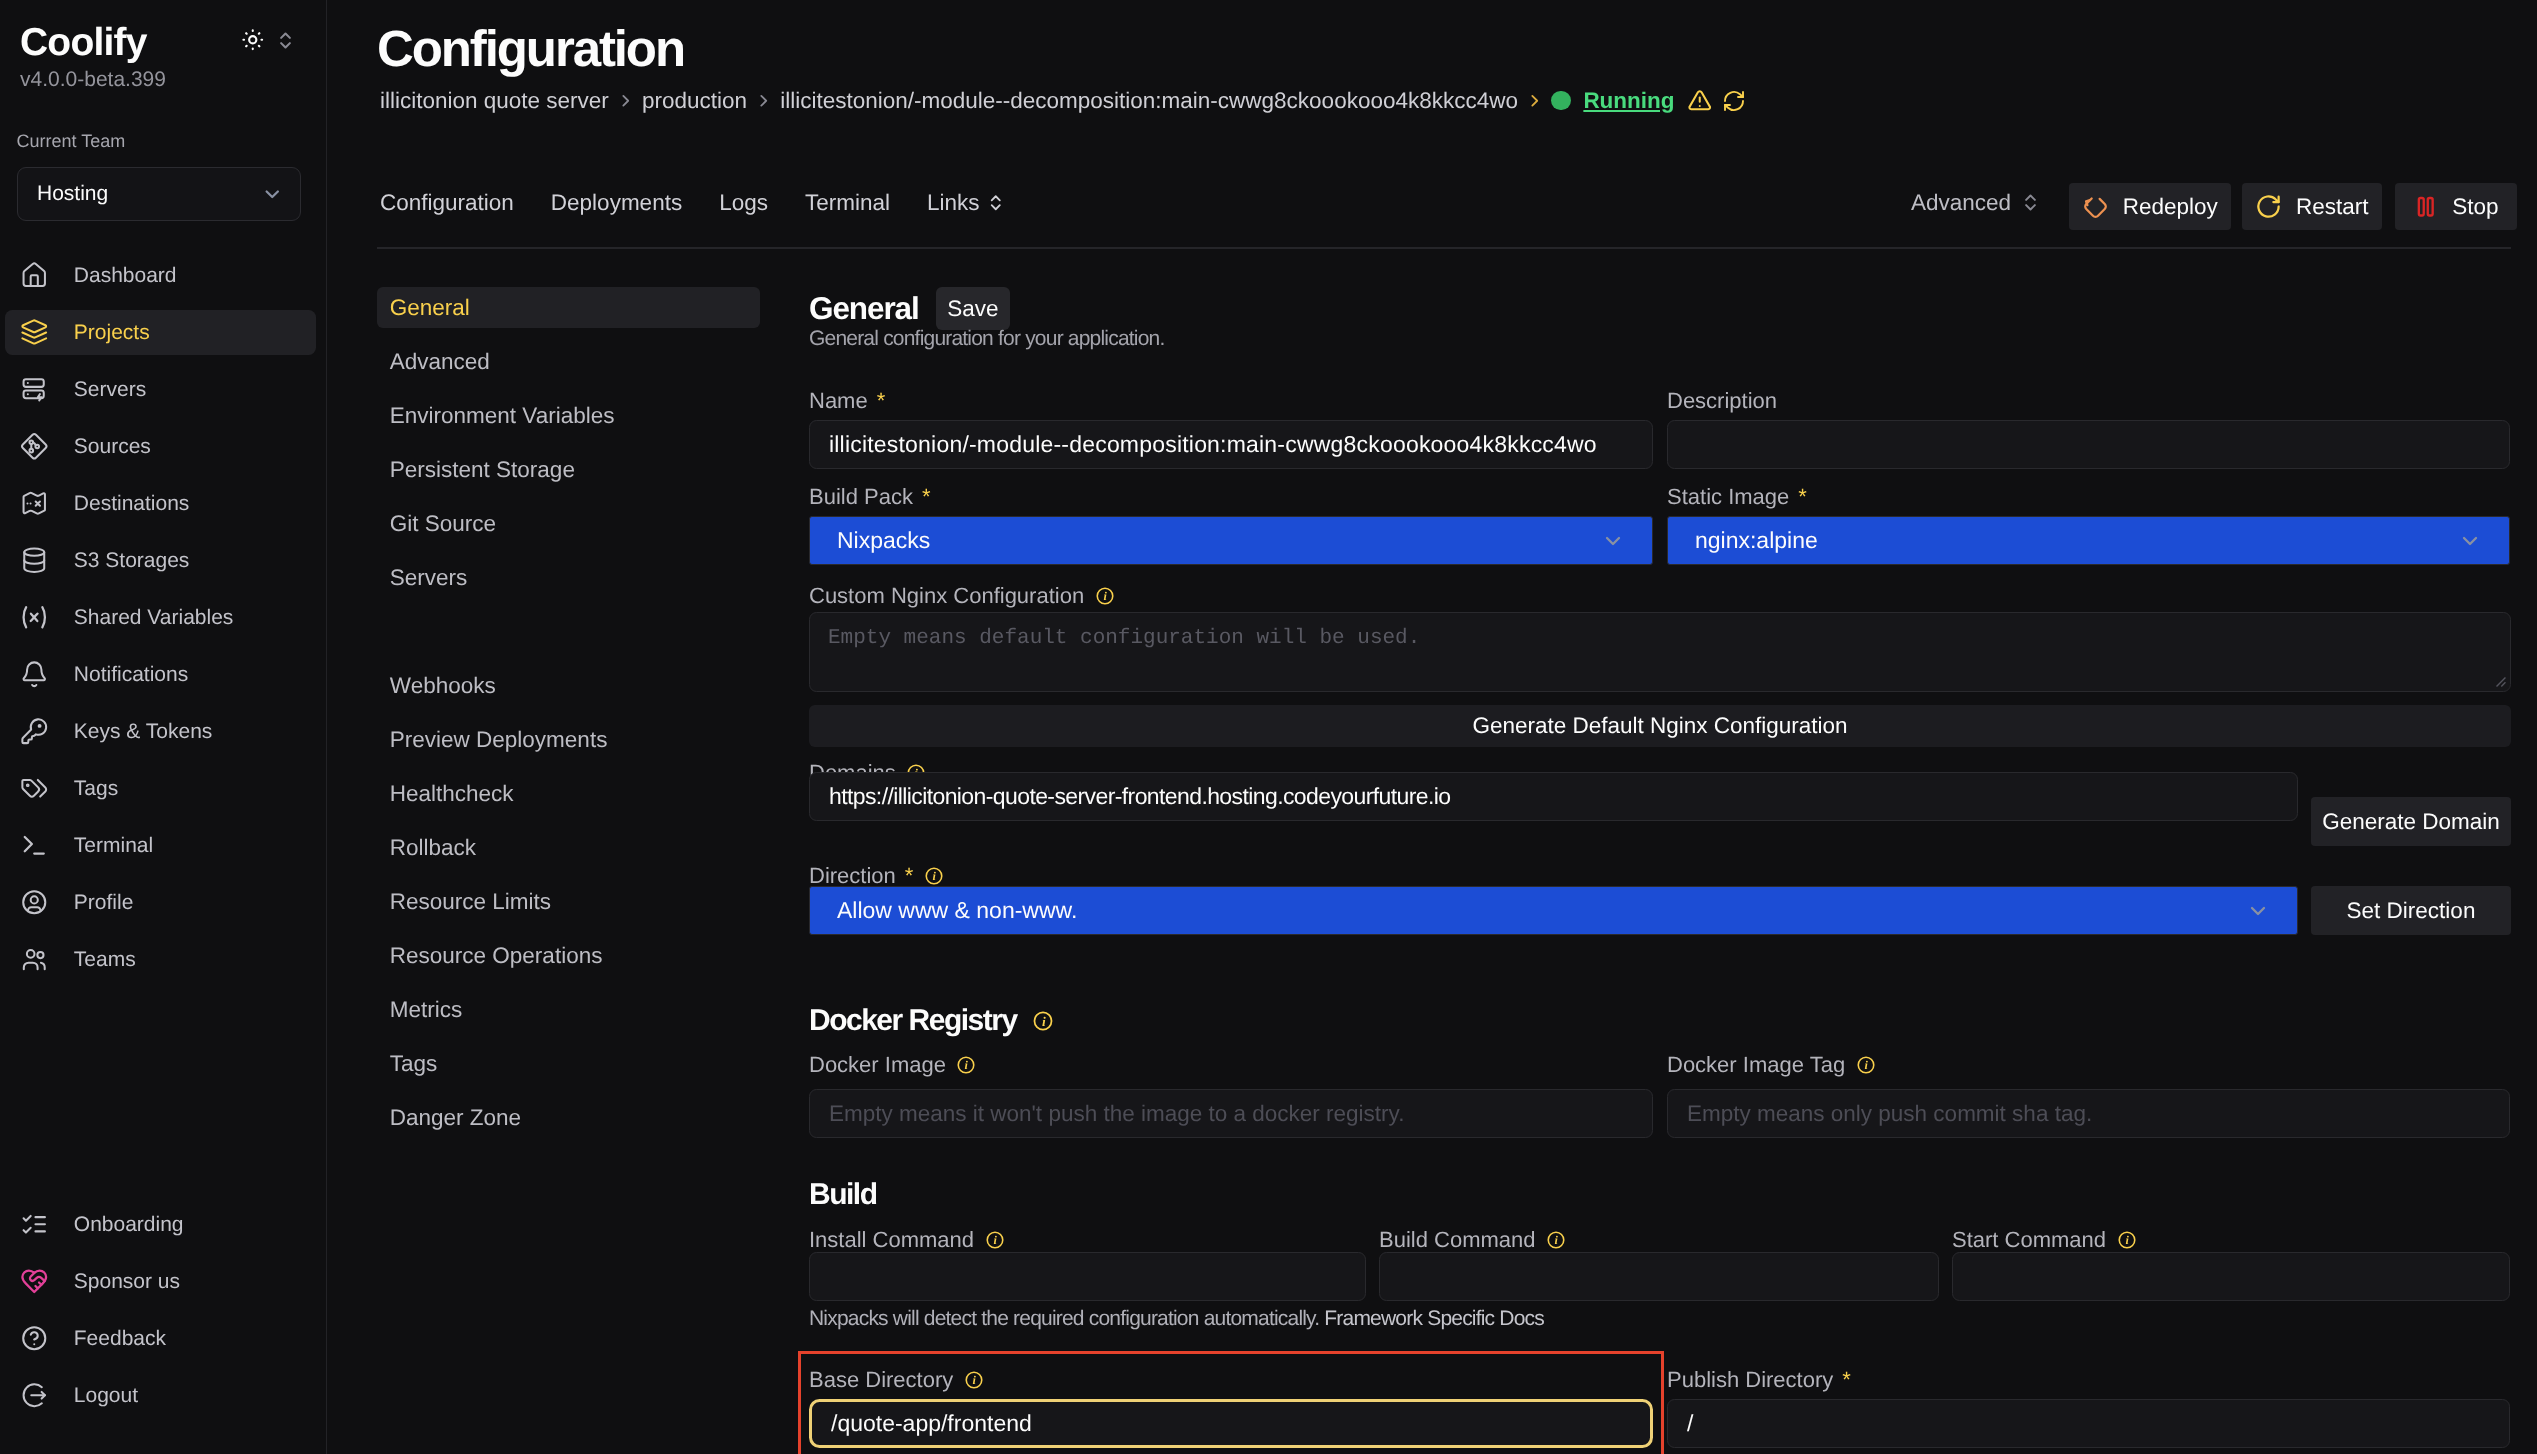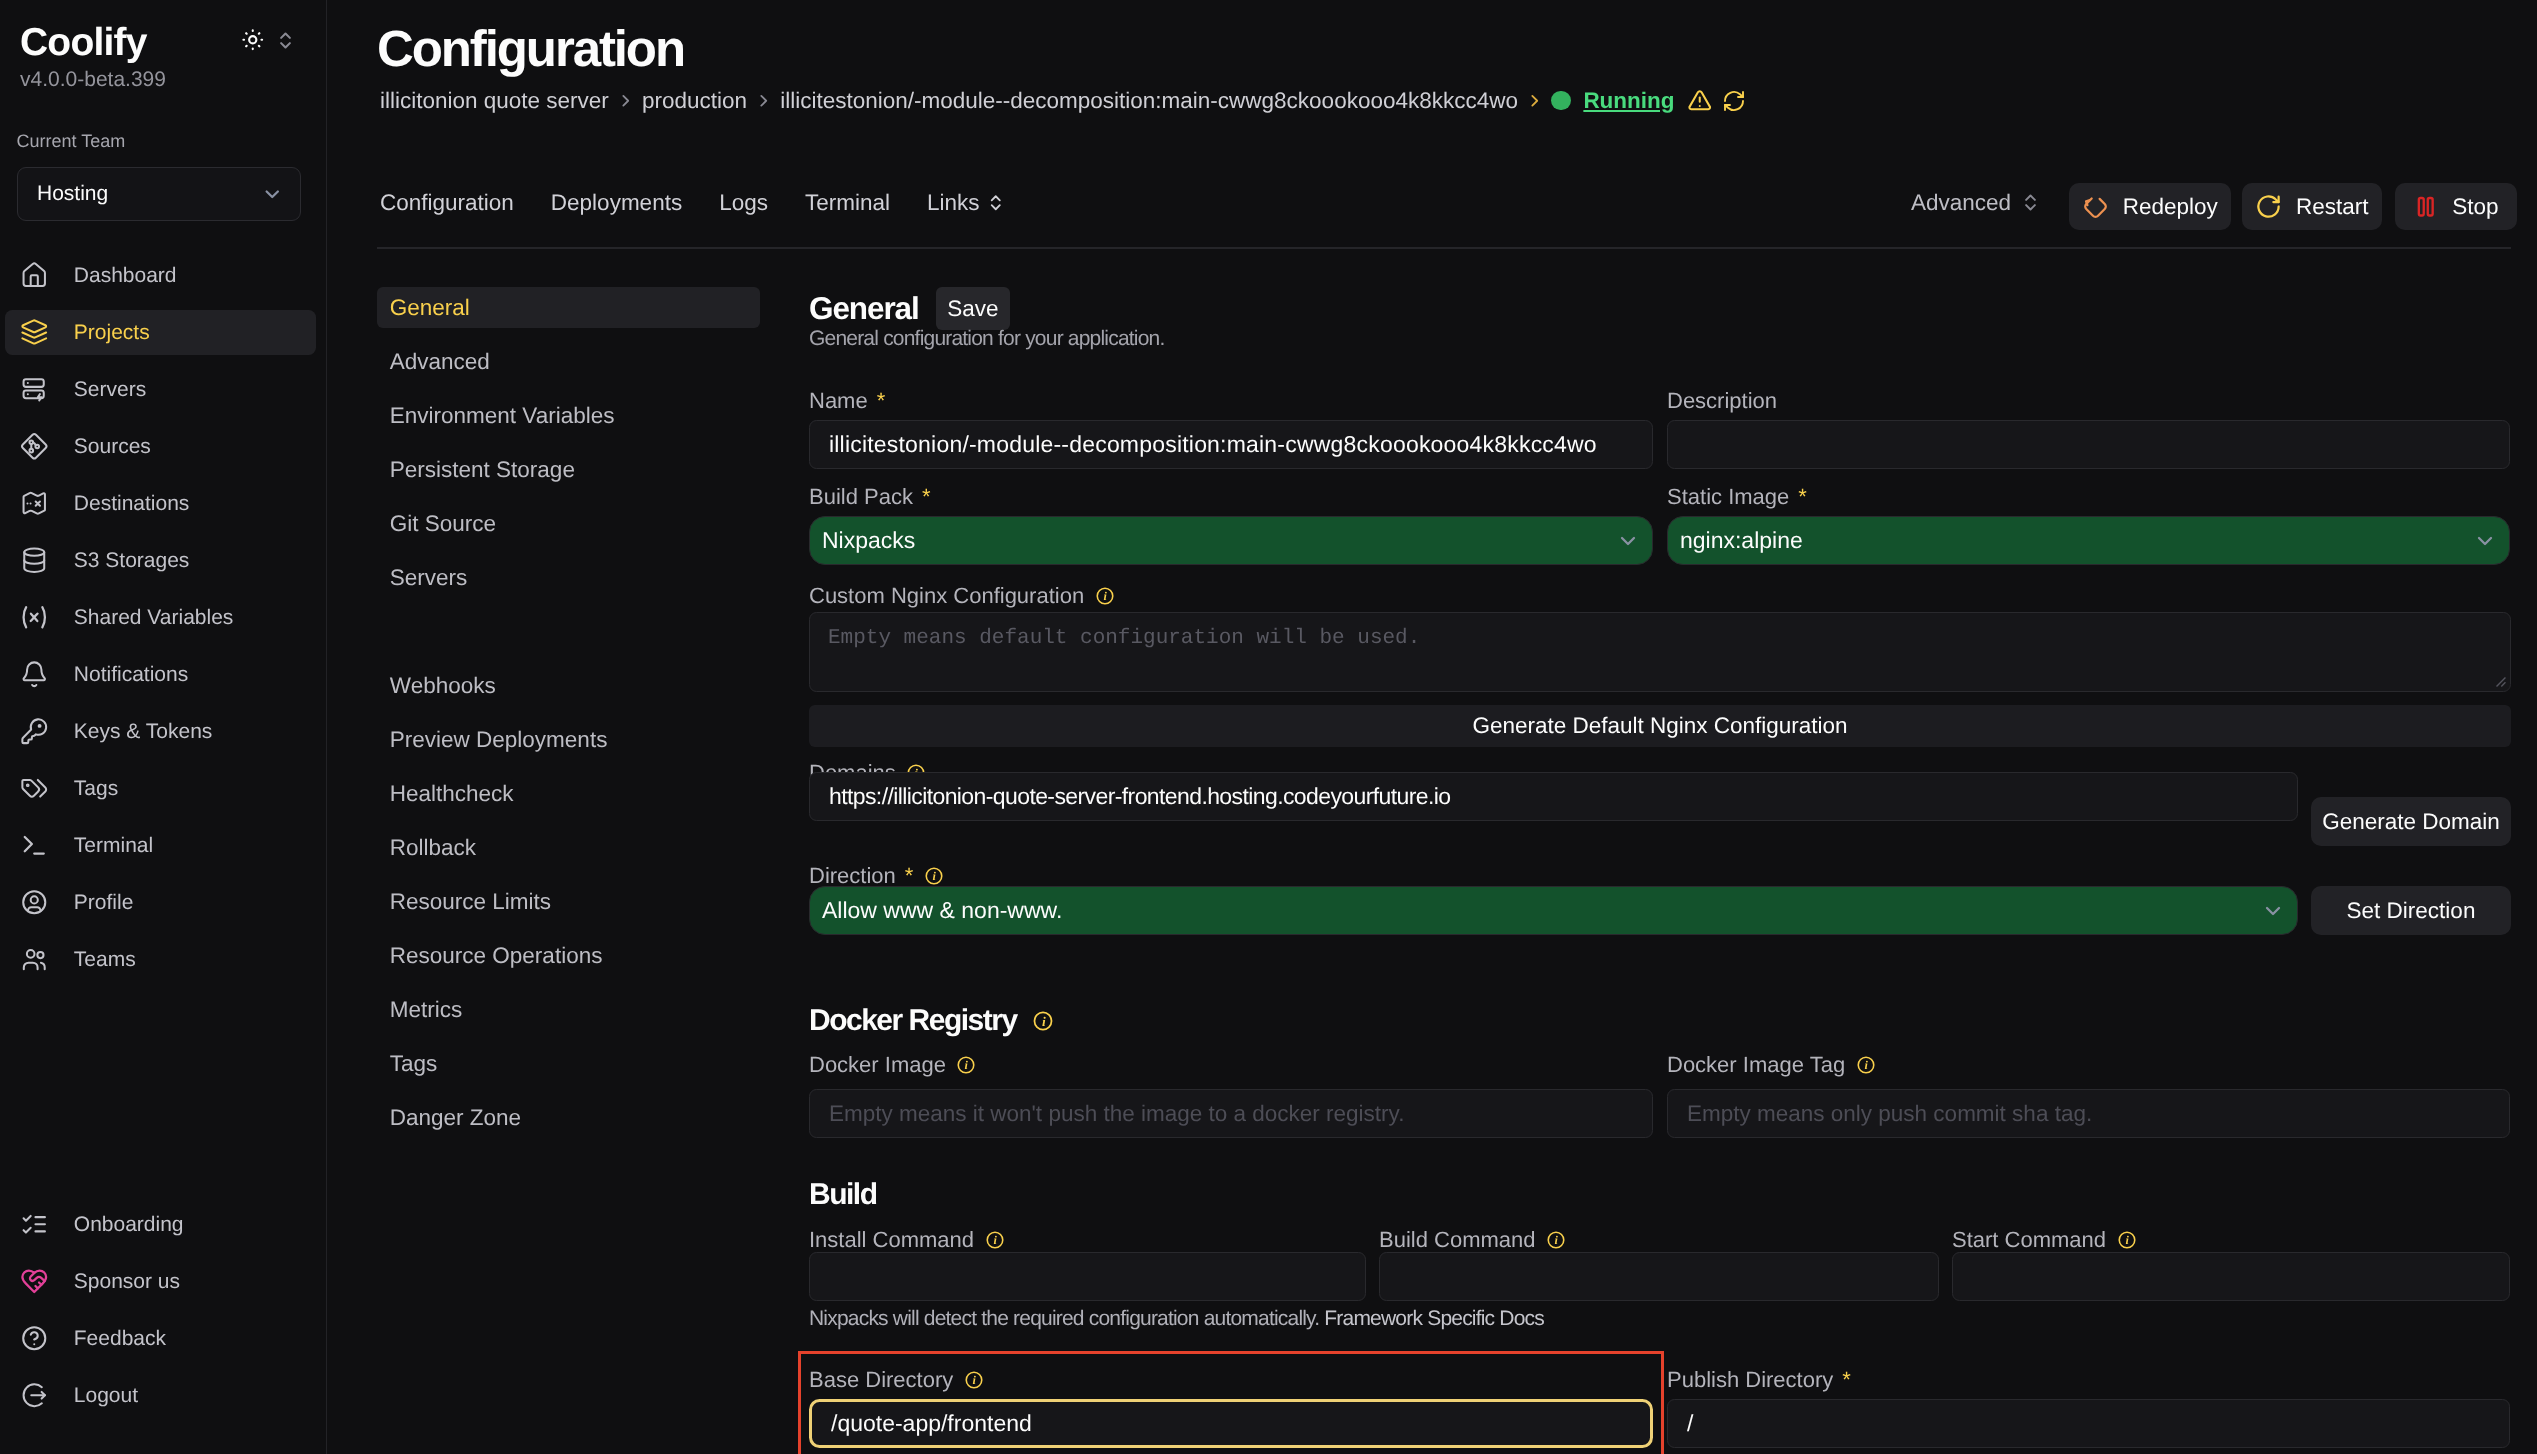--- a/index.html
+++ b/index.html
@@ -8,22 +8,22 @@
 .abs{position:absolute}
 svg{display:block;flex:none}
 .nav{position:absolute;left:4.5px;width:311px;height:45px;display:flex;align-items:center;color:#c6c6cd;font-size:21px}
 .nav svg{margin-left:15.8px;margin-right:25px}
 .nav.active{background:#222226;border-radius:7.5px;color:#fcd34d}
 .lbl{position:absolute;font-size:22px;color:#b6b6be;display:flex;align-items:center;height:30px;white-space:nowrap}
 .lbl .st{color:#fcd34d;margin-left:9px;font-size:22px}
 .lbl svg{margin-left:10.5px}
 .inp{position:absolute;height:49px;background:#17171a;border:1.5px solid #2a2a2e;border-radius:7.5px;display:flex;align-items:center;padding:0 19px;font-size:23px;color:#fff;white-space:nowrap;overflow:hidden}
 .inp.ph{color:#4e4e57;font-size:22.5px}
-.sel{position:absolute;height:49px;background:#14532d;border:1.5px solid #2a2a2e;border-radius:16px;display:flex;align-items:center;padding:0 12px;font-size:23px;color:#fff;justify-content:space-between}
-.btn{position:absolute;background:#232327;border-radius:10px;display:flex;align-items:center;justify-content:center;font-size:22.5px;color:#fff;white-space:nowrap}
+.sel{position:absolute;height:49px;background:#1d4ed8;border:1.5px solid #2a2a2e;border-radius:3px;display:flex;align-items:center;padding:0 27px;font-size:23px;color:#fff;justify-content:space-between}
+.btn{position:absolute;background:#232327;border-radius:4px;display:flex;align-items:center;justify-content:center;font-size:22.5px;color:#fff;white-space:nowrap}
 .sub{position:absolute;left:377px;width:383px;height:41px;display:flex;align-items:center;padding-left:12.8px;font-size:22.5px;color:#c0c0c7}
 .sub.active{background:#222226;border-radius:6px;color:#fcd34d}
 .tab{font-size:22.5px;color:#d4d4da}
 
 </style>
 </head>
 <body>
 <div style="position:relative;width:2538px;height:1454px;opacity:0.99">
 
 <div class="abs" style="left:0;top:0;width:327px;height:1454px;border-right:1.5px solid #232327">

